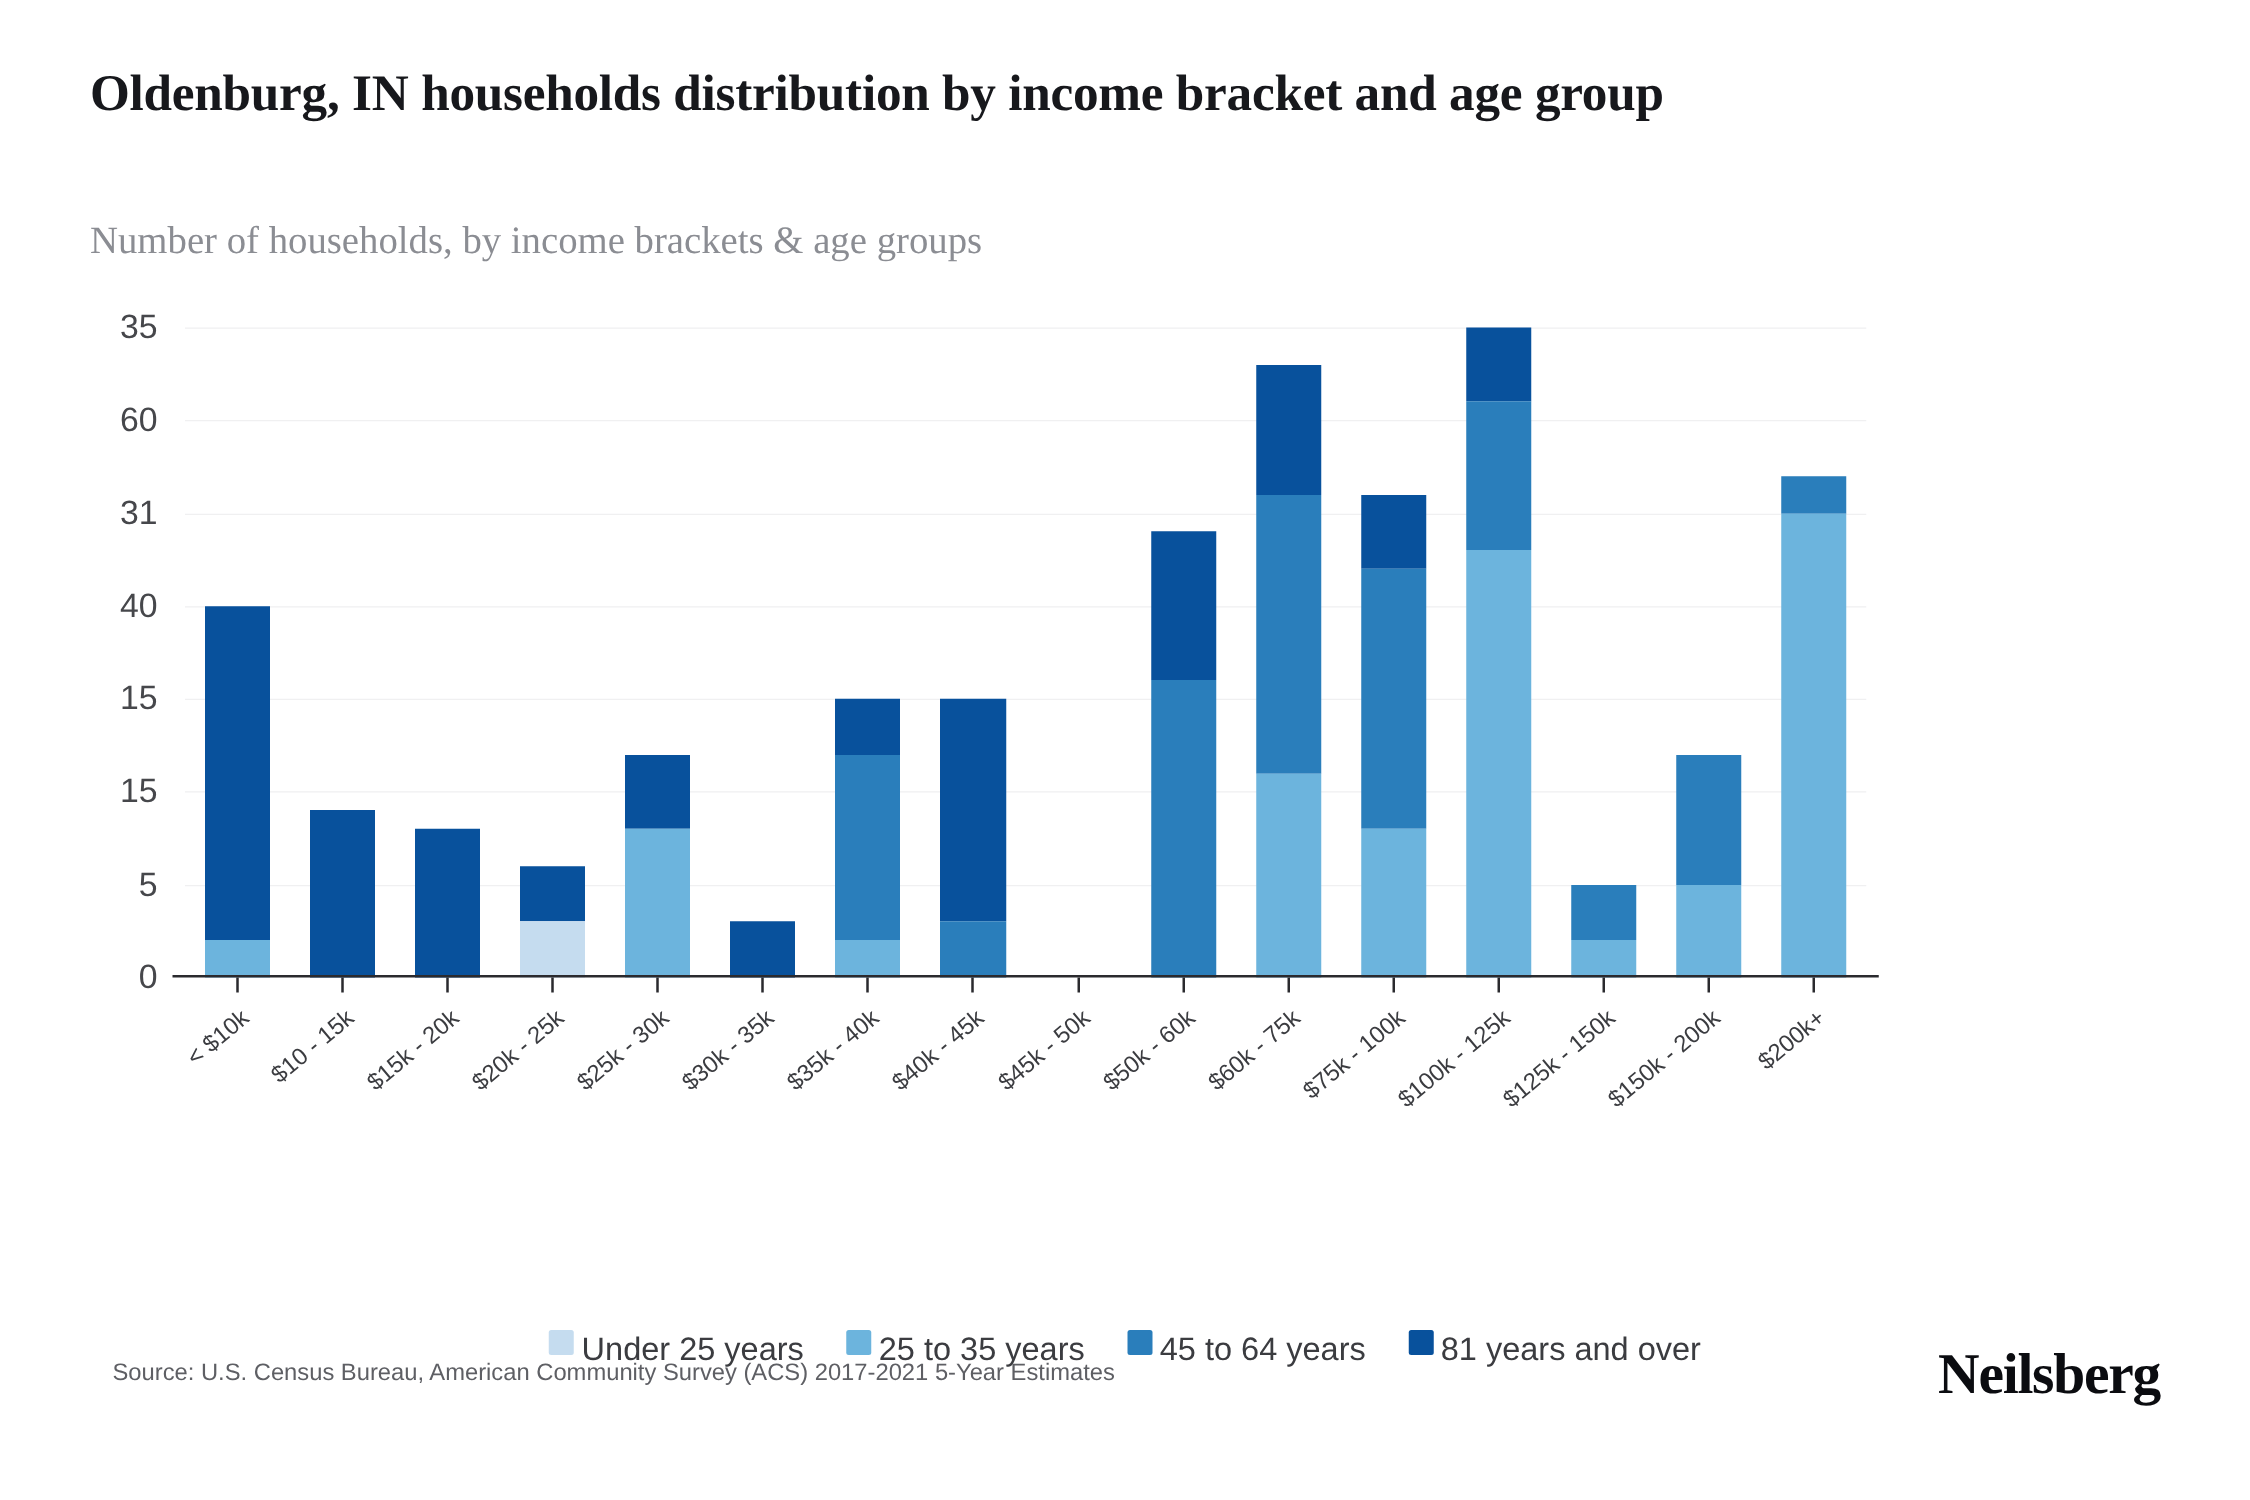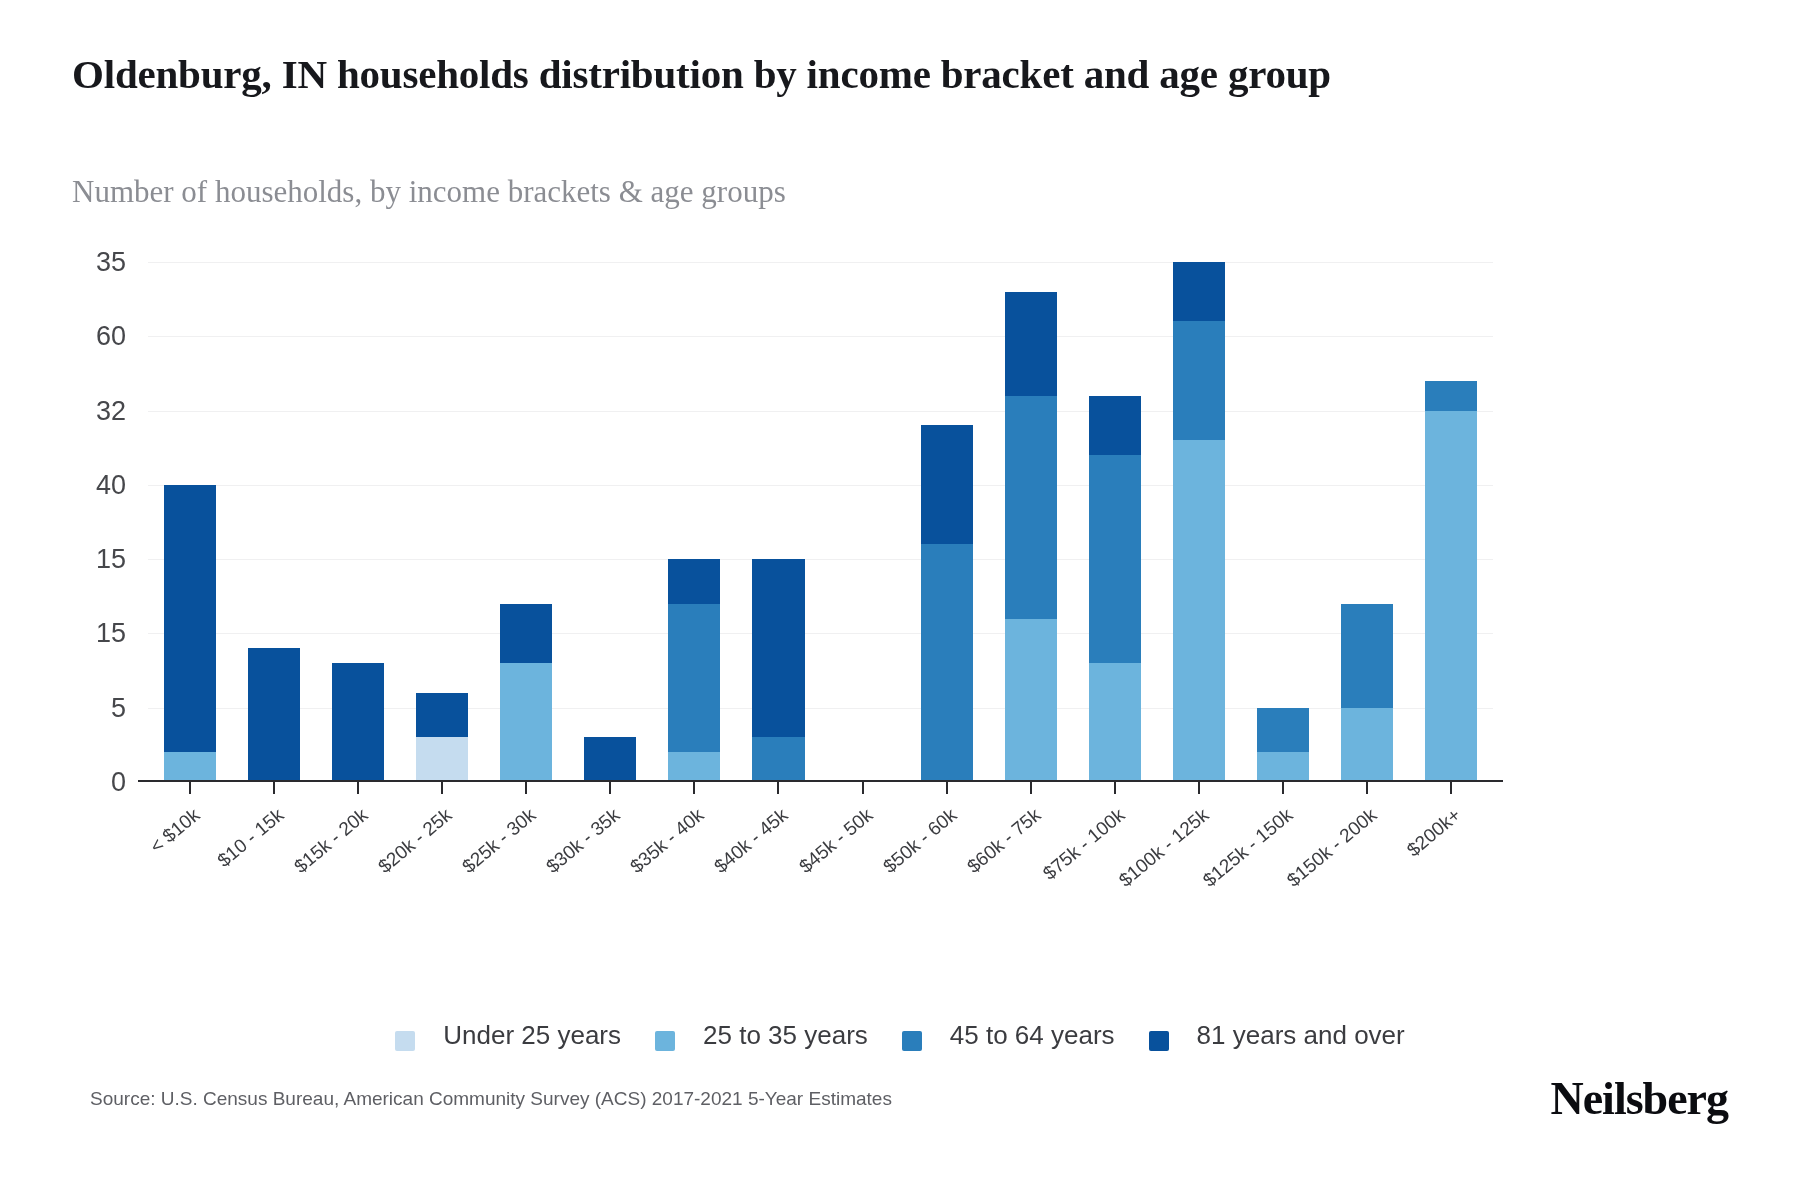--- a/index.html
+++ b/index.html
@@ -85,21 +85,21 @@
   
   .legend{
     position:absolute;
     left:0;right:0;
     top:1020px;
     display:flex;
     justify-content:center;
     align-items:center;
     gap:34px;
   }
-  .legend-item{display:flex;align-items:flex-end;gap:28px;}
+  .legend-item{display:flex;align-items:flex-start;gap:6px;margin-top:44px;}
   .legend-swatch{width:20px;height:20px;border-radius:2px;display:block;}
   .legend-label{font-size:26px;color:#3b3c40;white-space:nowrap;}
 
   
   .source{
     position:absolute;left:90px;top:1088px;
     font-size:19px;color:#5e5f64;white-space:nowrap;
   }
   .brand{
     position:absolute;right:72px;top:1072px;
@@ -212,21 +212,21 @@
         <div class="tickmark" style="left: 1302.97px;"></div>
       </div>
   </div>
 
   <div id="yticks">
       <div class="ytick" style="position: absolute; left: 16px; top: 782px; width: 110px; right: auto;">0</div>
       <div class="ytick" style="position: absolute; left: 16px; top: 707.714px; width: 110px; right: auto;">5</div>
       <div class="ytick" style="position: absolute; left: 16px; top: 633.429px; width: 110px; right: auto;">15</div>
       <div class="ytick" style="position: absolute; left: 16px; top: 559.143px; width: 110px; right: auto;">15</div>
       <div class="ytick" style="position: absolute; left: 16px; top: 484.857px; width: 110px; right: auto;">40</div>
-      <div class="ytick" style="position: absolute; left: 16px; top: 410.571px; width: 110px; right: auto;">32</div>
+      <div class="ytick" style="position: absolute; left: 16px; top: 410.571px; width: 110px; right: auto;">31</div>
       <div class="ytick" style="position: absolute; left: 16px; top: 336.286px; width: 110px; right: auto;">60</div>
       <div class="ytick" style="position: absolute; left: 16px; top: 262px; width: 110px; right: auto;">35</div>
     </div>
   <div class="xlabels" id="xlabels">
       <div class="xlabel" style="left: -107.969px; width: 150px; top: 14px;">&lt; $10k</div>
       <div class="xlabel" style="left: -23.9062px; width: 150px; top: 14px;">$10 - 15k</div>
       <div class="xlabel" style="left: 60.1562px; width: 150px; top: 14px;">$15k - 20k</div>
       <div class="xlabel" style="left: 144.219px; width: 150px; top: 14px;">$20k - 25k</div>
       <div class="xlabel" style="left: 228.281px; width: 150px; top: 14px;">$25k - 30k</div>
       <div class="xlabel" style="left: 312.344px; width: 150px; top: 14px;">$30k - 35k</div>

